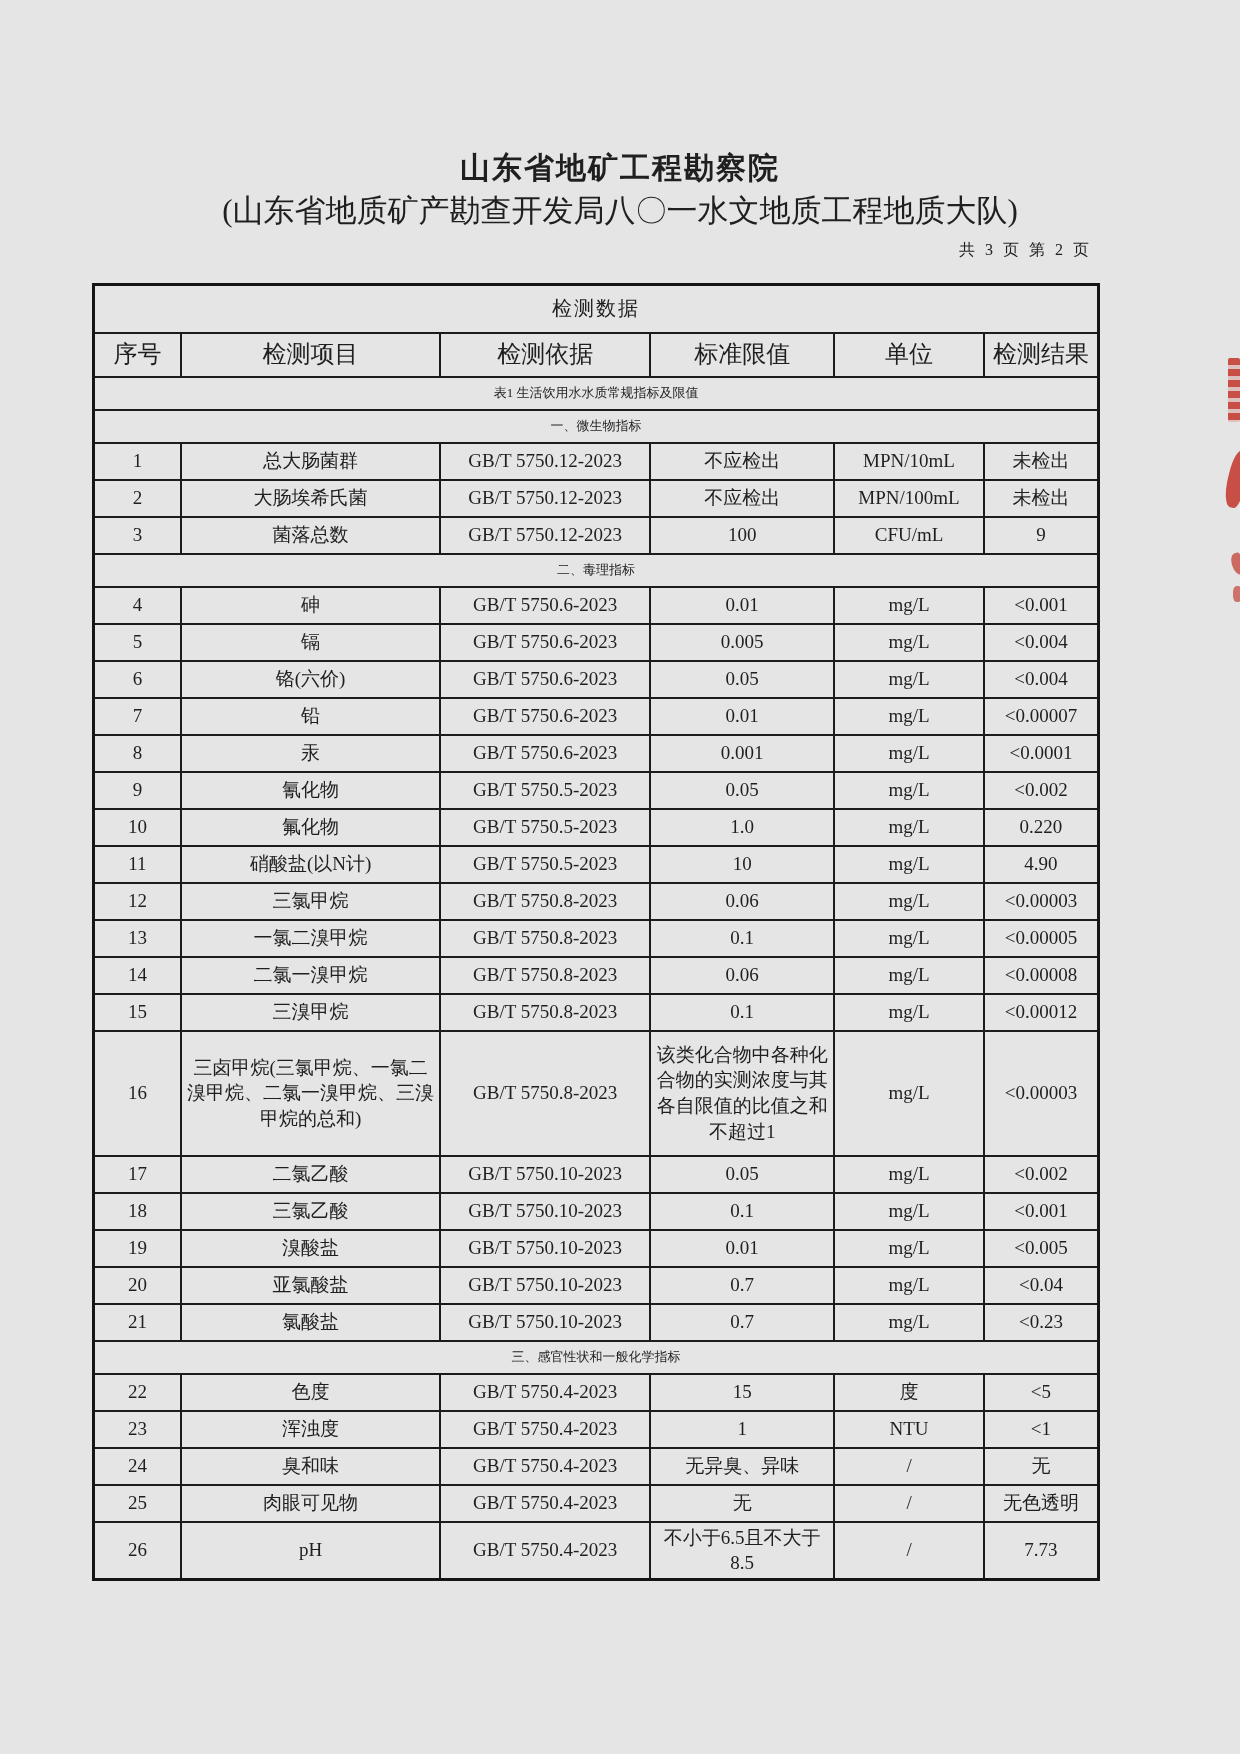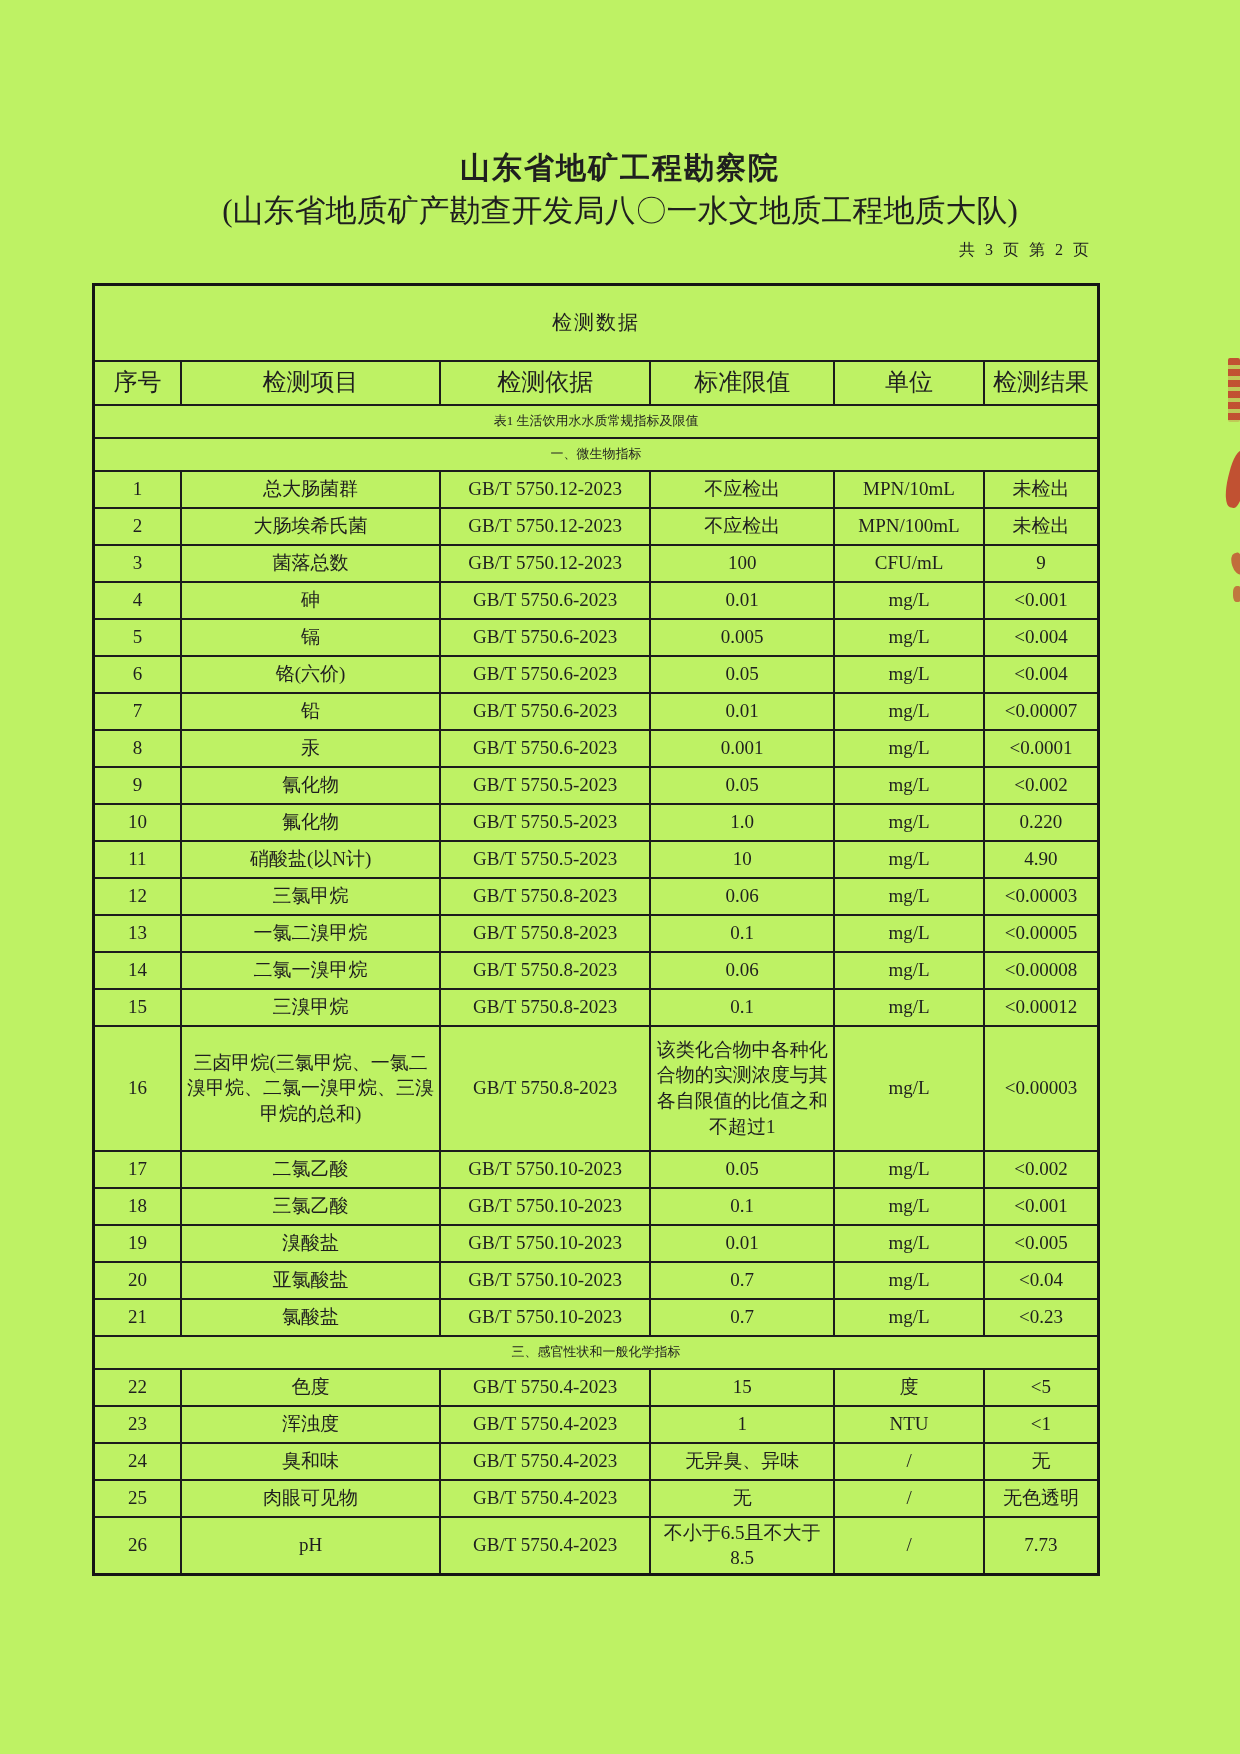--- a/index.html
+++ b/index.html
@@ -2,21 +2,21 @@
 <html><head>
 <meta charset="utf-8">
 <style>
   * { margin: 0; padding: 0; box-sizing: border-box; }
   html, body { width: 1240px; }
   body { font-family: "Liberation Serif", "DejaVu Serif", serif; }
   .page {
     position: relative;
     width: 1240px;
     height: 1754px;
-    background: #bef264;
+    background: #e5e5e5;
     color: #1f1f1f;
     overflow: hidden;
   }
   .org-title {
     position: absolute;
     top: 148px; left: 0; width: 100%;
     text-align: center;
     font-size: 30px;
     font-weight: bold;
     letter-spacing: 2px;
@@ -44,21 +44,21 @@
   }
   table.report td, table.report th {
     border: 2px solid #1c1c1c;
     text-align: center;
     vertical-align: middle;
     font-weight: normal;
     padding: 2px 4px;
     line-height: 1.35;
   }
   table.report { border: 3px solid #151515; }
-  tr.table-title-row td { height: 76px; font-size: 20px; letter-spacing: 2px; }
+  tr.table-title-row td { height: 48px; font-size: 20px; letter-spacing: 2px; }
   tr.header-row th { height: 44px; font-size: 24px; }
   tr.section-row td { height: 33px; font-size: 13px; }
   tr.data-row td { height: 37px; }
   tr.data-row.tall td { height: 125px; }
   tr.data-row.semi-tall td { height: 52px; }
   .stamp { position: absolute; background: #c23529; opacity: 0.85; }
   .stamp-1 {
     right: 0; top: 358px; width: 12px; height: 64px;
     background: repeating-linear-gradient(#c23529 0 7px, rgba(194,53,41,0.25) 7px 11px);
     border-radius: 2px;
@@ -134,20 +134,23 @@
           <td>未检出</td>
         </tr>
         <tr class="data-row">
           <td>3</td>
           <td>菌落总数</td>
           <td>GB/T 5750.12-2023</td>
           <td>100</td>
           <td>CFU/mL</td>
           <td>9</td>
         </tr>
+        <tr class="section-row">
+          <td colspan="6">二、毒理指标</td>
+        </tr>
         <tr class="data-row">
           <td>4</td>
           <td>砷</td>
           <td>GB/T 5750.6-2023</td>
           <td>0.01</td>
           <td>mg/L</td>
           <td>&lt;0.001</td>
         </tr>
         <tr class="data-row">
           <td>5</td>

